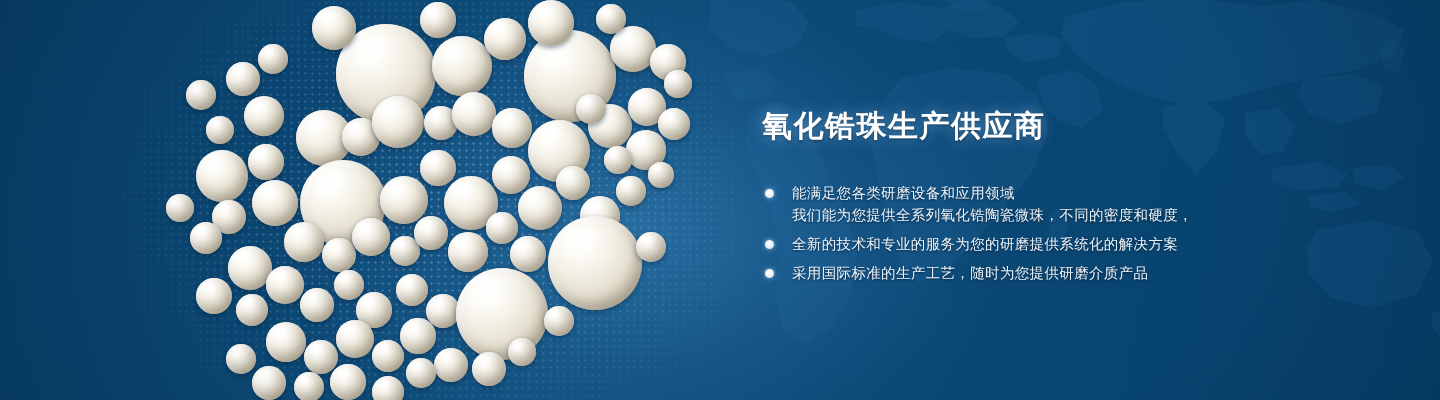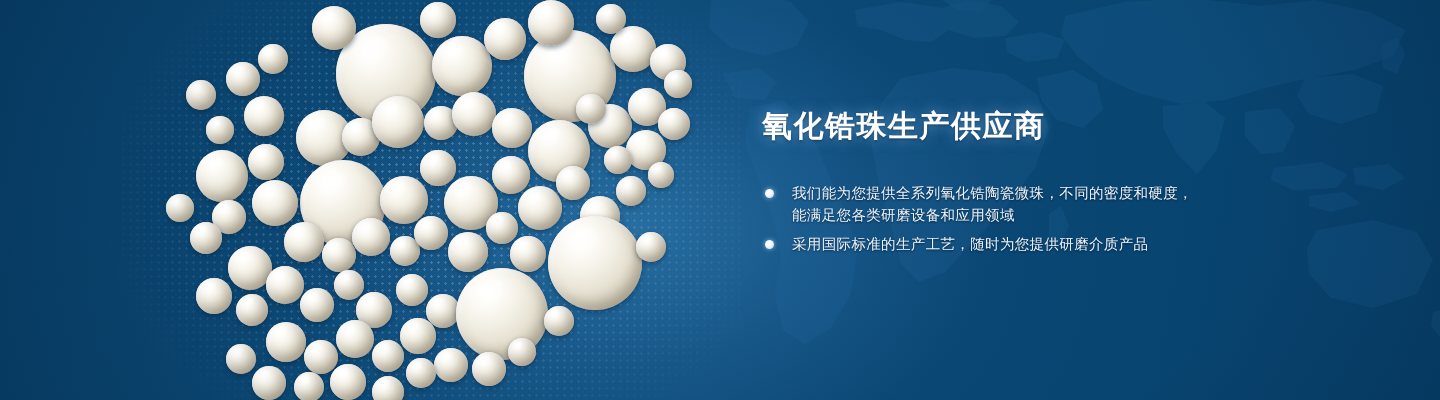--- a/index.html
+++ b/index.html
@@ -302,22 +302,26 @@
   </div>
 
   <div class="bg-vignette"></div>
 
   <div class="copy">
     <h1 class="headline">氧化锆珠生产供应商</h1>
 
     <ul class="bullets">
       <li class="bullet">
         <span class="bullet-dot"></span>
+        <span class="bullet-line">能满足您各类研磨设备和应用领域</span>
         <span class="bullet-line">我们能为您提供全系列氧化锆陶瓷微珠，不同的密度和硬度，</span>
-        <span class="bullet-line">能满足您各类研磨设备和应用领域</span>
+      </li>
+      <li class="bullet">
+        <span class="bullet-dot"></span>
+        <span class="bullet-line">全新的技术和专业的服务为您的研磨提供系统化的解决方案</span>
       </li>
       <li class="bullet">
         <span class="bullet-dot"></span>
         <span class="bullet-line">采用国际标准的生产工艺，随时为您提供研磨介质产品</span>
       </li>
     </ul>
   </div>
 
 </div>
 

